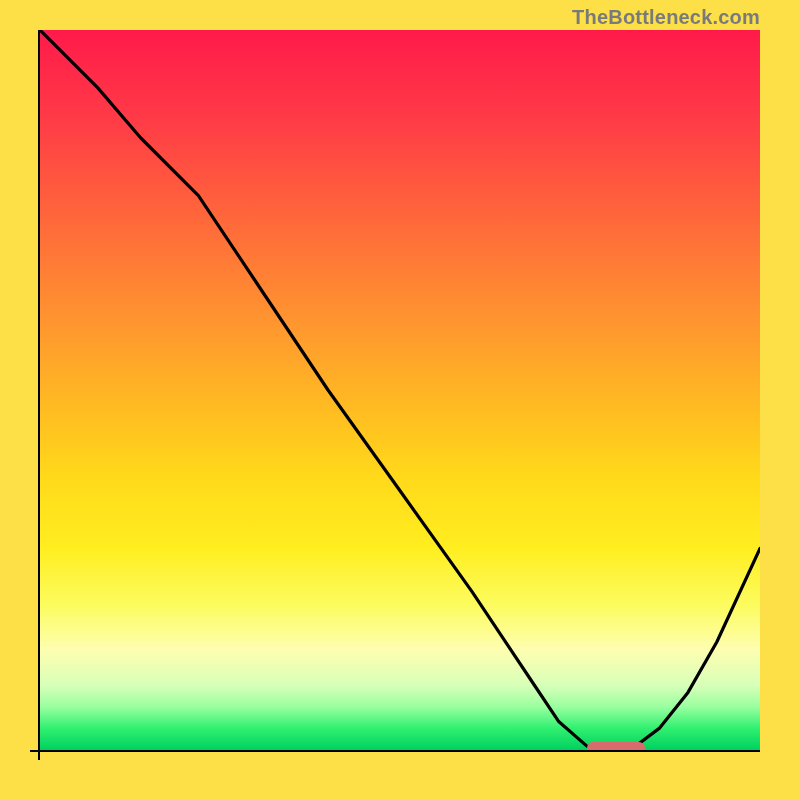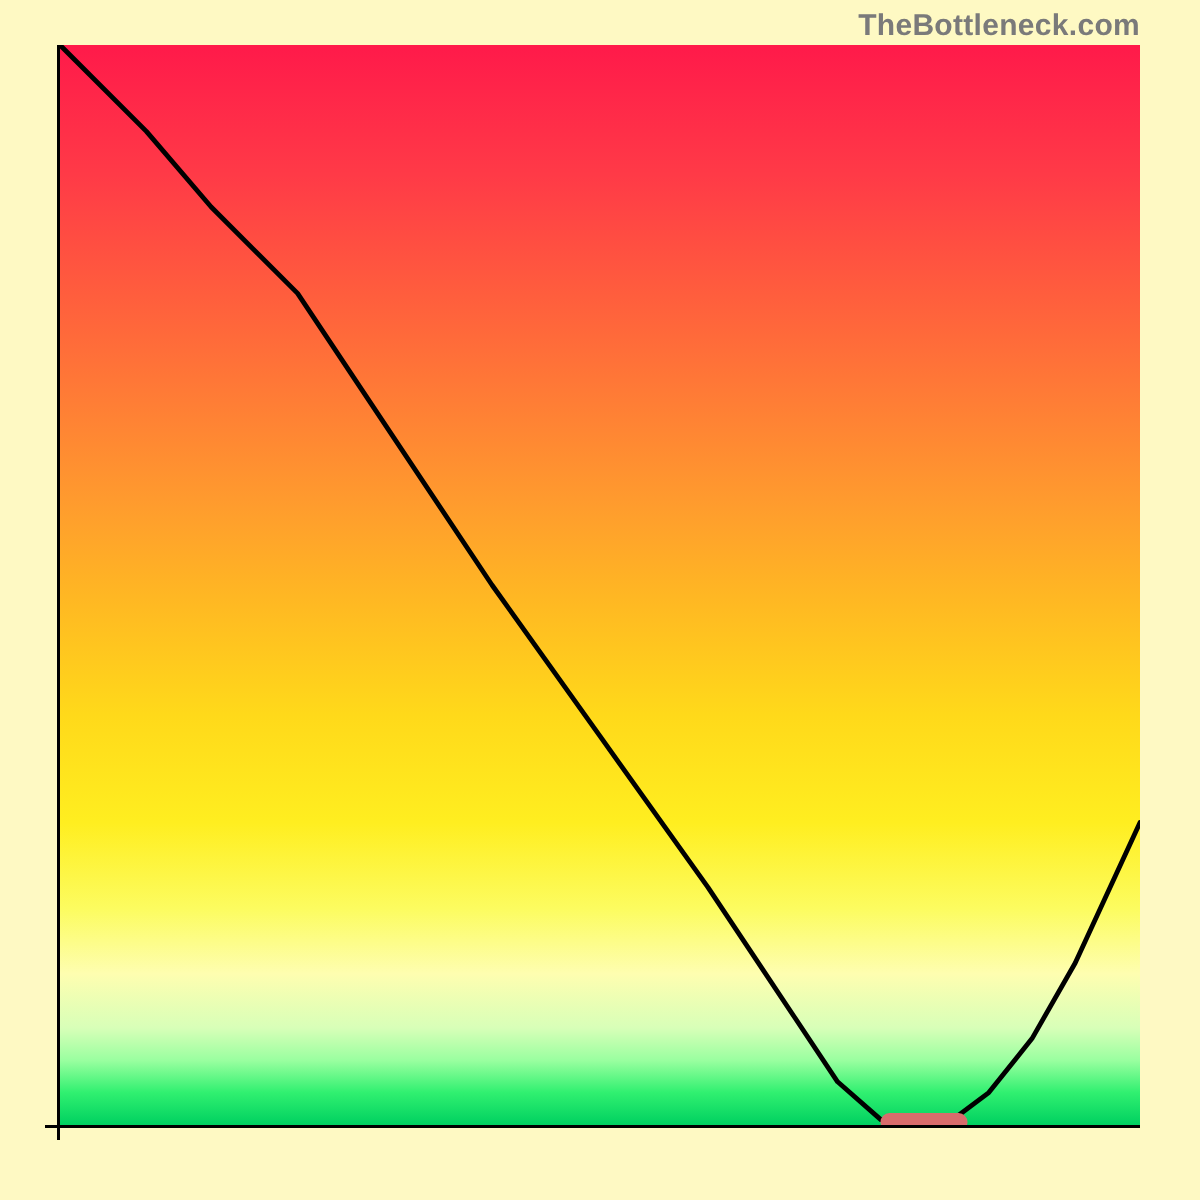--- a/index.html
+++ b/index.html
@@ -8,21 +8,21 @@
     width: 800px;
     height: 800px;
     background: #000;
     overflow: hidden;
     font-family: Arial, Helvetica, sans-serif;
   }
   .frame {
     position: relative;
     width: 800px;
     height: 800px;
-    background: #fef9c3;
+    background: #fde047;
   }
   .plot-area {
     position: absolute;
     left: 40px;
     top: 30px;
     width: 720px;
     height: 720px;
     overflow: hidden;
   }
   .gradient {

